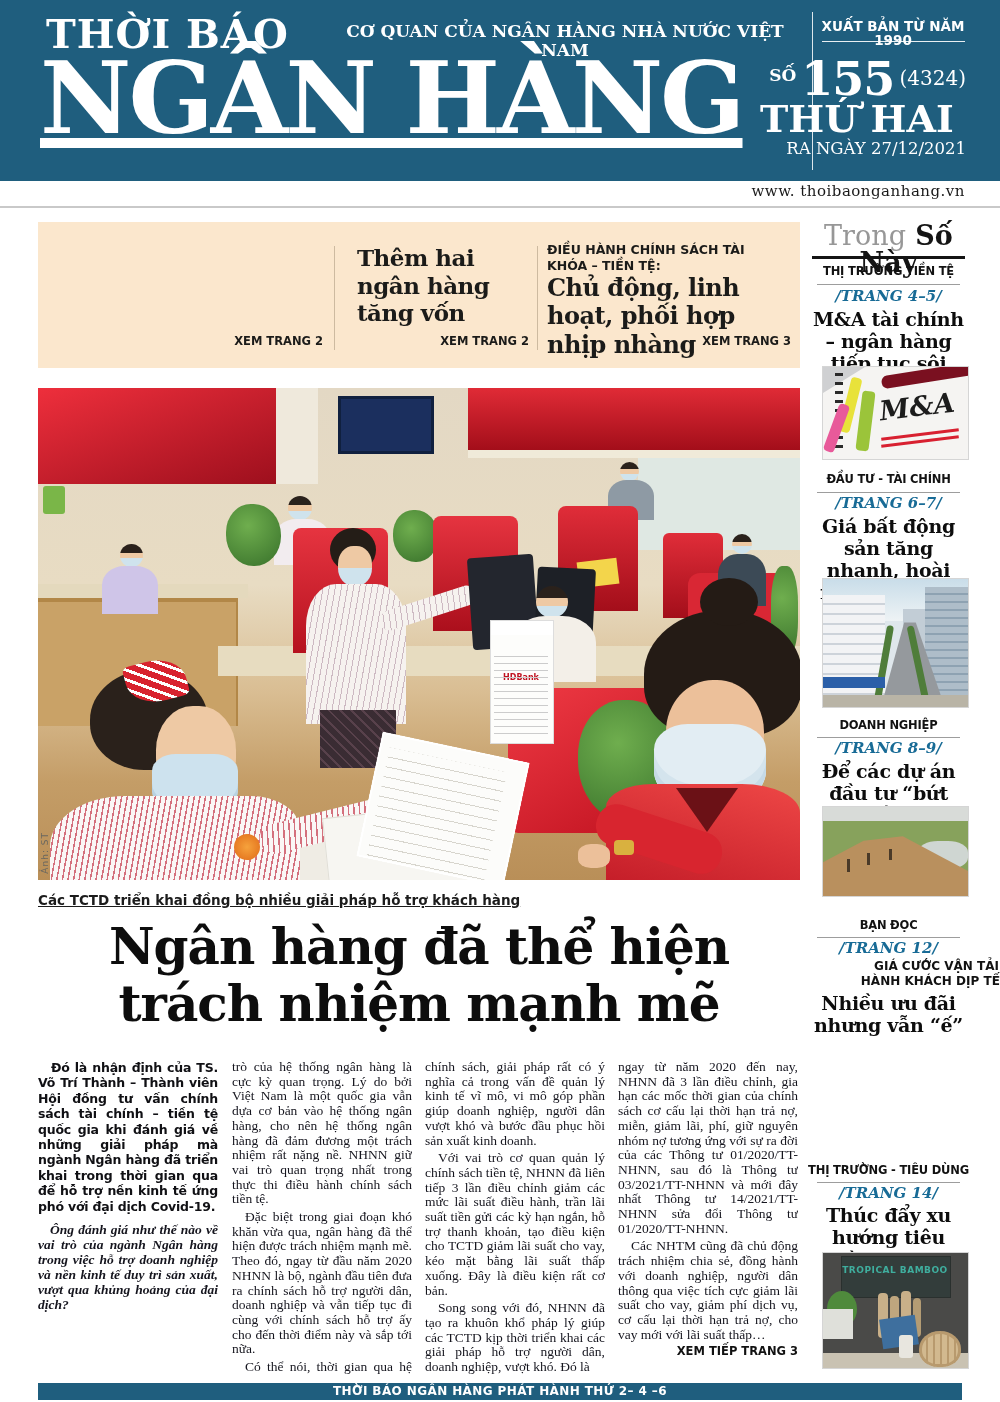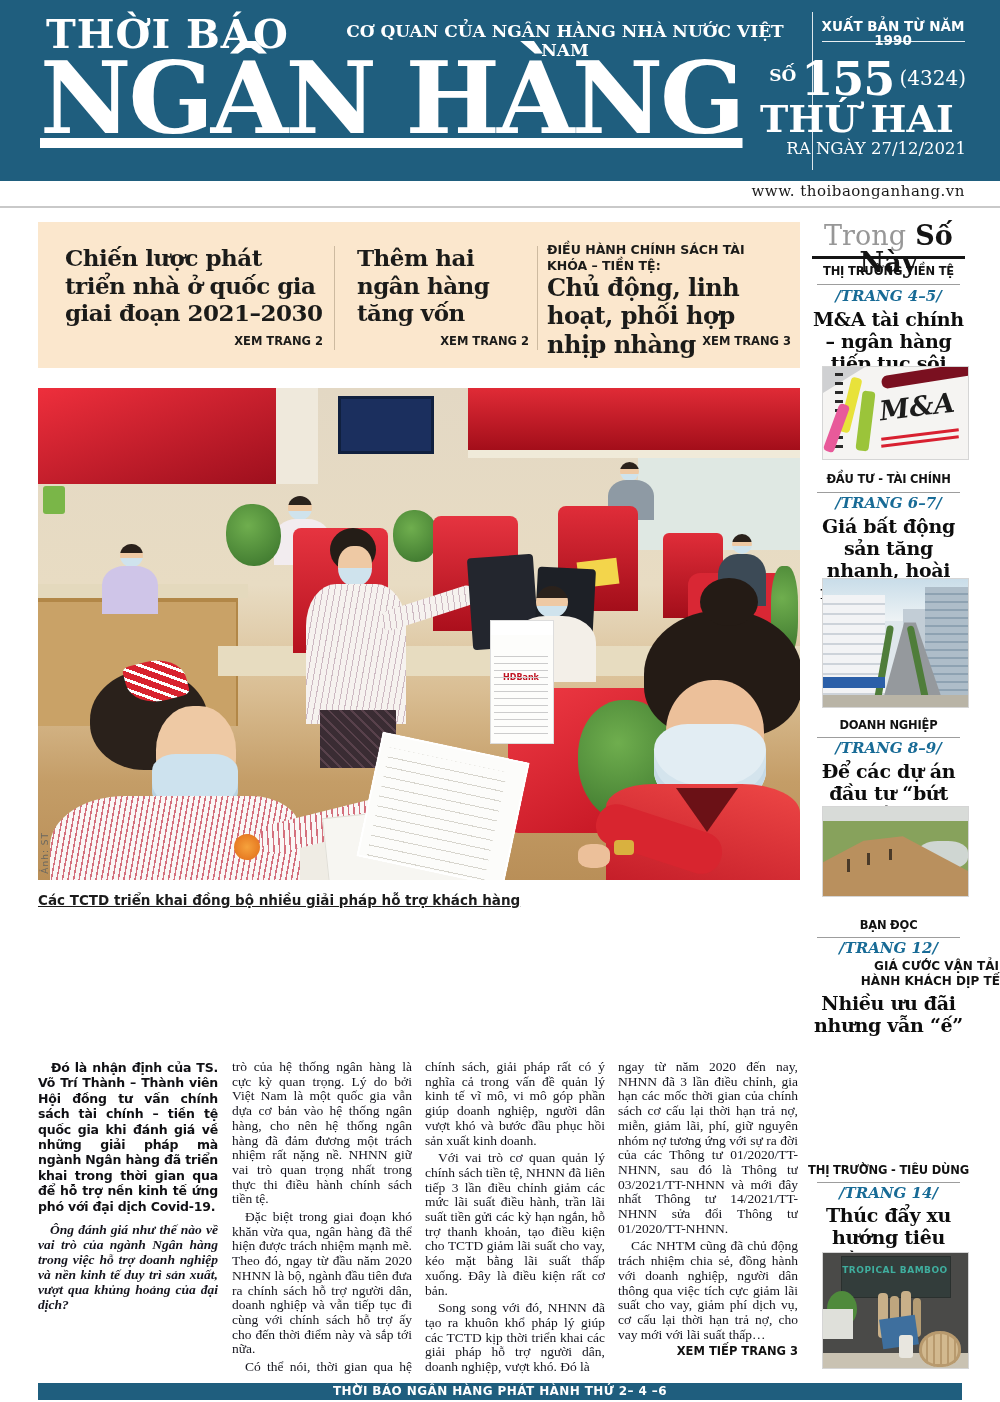--- a/index.html
+++ b/index.html
@@ -242,21 +242,20 @@
     <span class="iss-num">155</span>
     <span class="iss-sub">(4324)</span>
   </div>
   <div class="abs mast-day">THỨ HAI</div>
   <div class="abs mast-date">RA NGÀY 27/12/2021</div>
   <div class="abs mast-price">GIÁ: 5.500 VND</div>
   <div class="abs website">www. thoibaonganhang.vn</div>
   <div class="abs gray-rule"></div>
 
   <div class="abs teaser-bar"></div>
-  <div class="abs t-title t1-title">Chiến lược phát triển nhà ở quốc gia giai đoạn 2021–2030</div>
   <div class="abs t-page t1-page">XEM TRANG 2</div>
   <div class="abs t-divA"></div>
   <div class="abs t-title t2-title">Thêm hai ngân hàng tăng vốn</div>
   <div class="abs t-page t2-page">XEM TRANG 2</div>
   <div class="abs t-divB"></div>
   <div class="abs t3-title">Chủ động, linh hoạt, phối hợp nhịp nhàng</div>
   <div class="abs t3-kicker">ĐIỀU HÀNH CHÍNH SÁCH TÀI KHÓA – TIỀN TỆ:</div>
   <div class="abs t-page t3-page">XEM TRANG 3</div>
 
   <div class="abs photo">
@@ -319,20 +318,24 @@
     <div class="abs fr-collar"></div>
     <div class="abs fr-arm"></div>
     <div class="abs fr-hand"></div>
     <div class="abs fr-watch"></div>
     <div class="abs ph-paper2"></div>
     <div class="abs ph-paper1"></div>
     <div class="abs ph-credit">Ảnh: ST</div>
   </div>
 
   <div class="abs caption">Các TCTD triển khai đồng bộ nhiều giải pháp hỗ trợ khách hàng</div>
+  <div class="abs headline">
+    <div>Ngân hàng đã thể hiện</div>
+    <div>trách nhiệm mạnh mẽ</div>
+  </div>
 
   <div class="abs bcol c1">
     <p class="lead">Đó là nhận định của TS. Võ Trí Thành – Thành viên Hội đồng tư vấn chính sách tài chính – tiền tệ quốc gia khi đánh giá về những giải pháp mà ngành Ngân hàng đã triển khai trong thời gian qua để hỗ trợ nền kinh tế ứng phó với đại dịch Covid-19.</p>
     <p class="question">Ông đánh giá như thế nào về vai trò của ngành Ngân hàng trong việc hỗ trợ doanh nghiệp và nền kinh tế duy trì sản xuất, vượt qua khủng hoảng của đại dịch?</p>
   </div>
   <div class="abs bcol c2">
     <p class="bodytext">trò của hệ thống ngân hàng là cực kỳ quan trọng. Lý do bởi Việt Nam là một quốc gia vẫn dựa cơ bản vào hệ thống ngân hàng, cho nên hệ thống ngân hàng đã đảm đương một trách nhiệm rất nặng nề. NHNN giữ vai trò quan trọng nhất trong thực thi điều hành chính sách tiền tệ.</p>
     <p class="bodytext indent">Đặc biệt trong giai đoạn khó khăn vừa qua, ngân hàng đã thể hiện được trách nhiệm mạnh mẽ. Theo đó, ngay từ đầu năm 2020 NHNN là bộ, ngành đầu tiên đưa ra chính sách hỗ trợ người dân, doanh nghiệp và vẫn tiếp tục đi cùng với chính sách hỗ trợ ấy cho đến thời điểm này và sắp tới nữa.</p>
     <p class="bodytext indent">Có thể nói, thời gian qua hệ thống ngân hàng đã có nhiều</p>
   </div>

